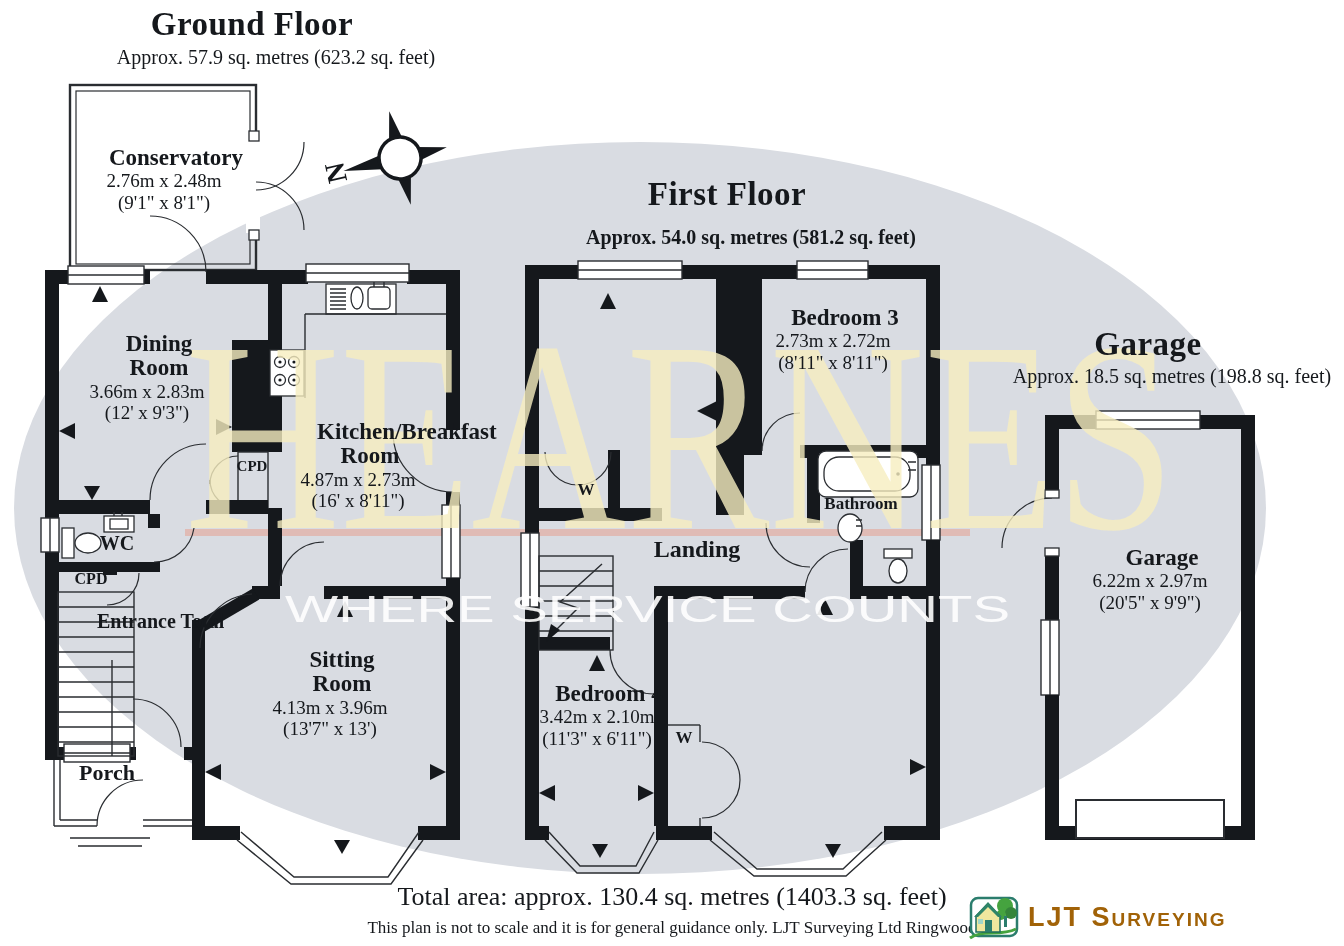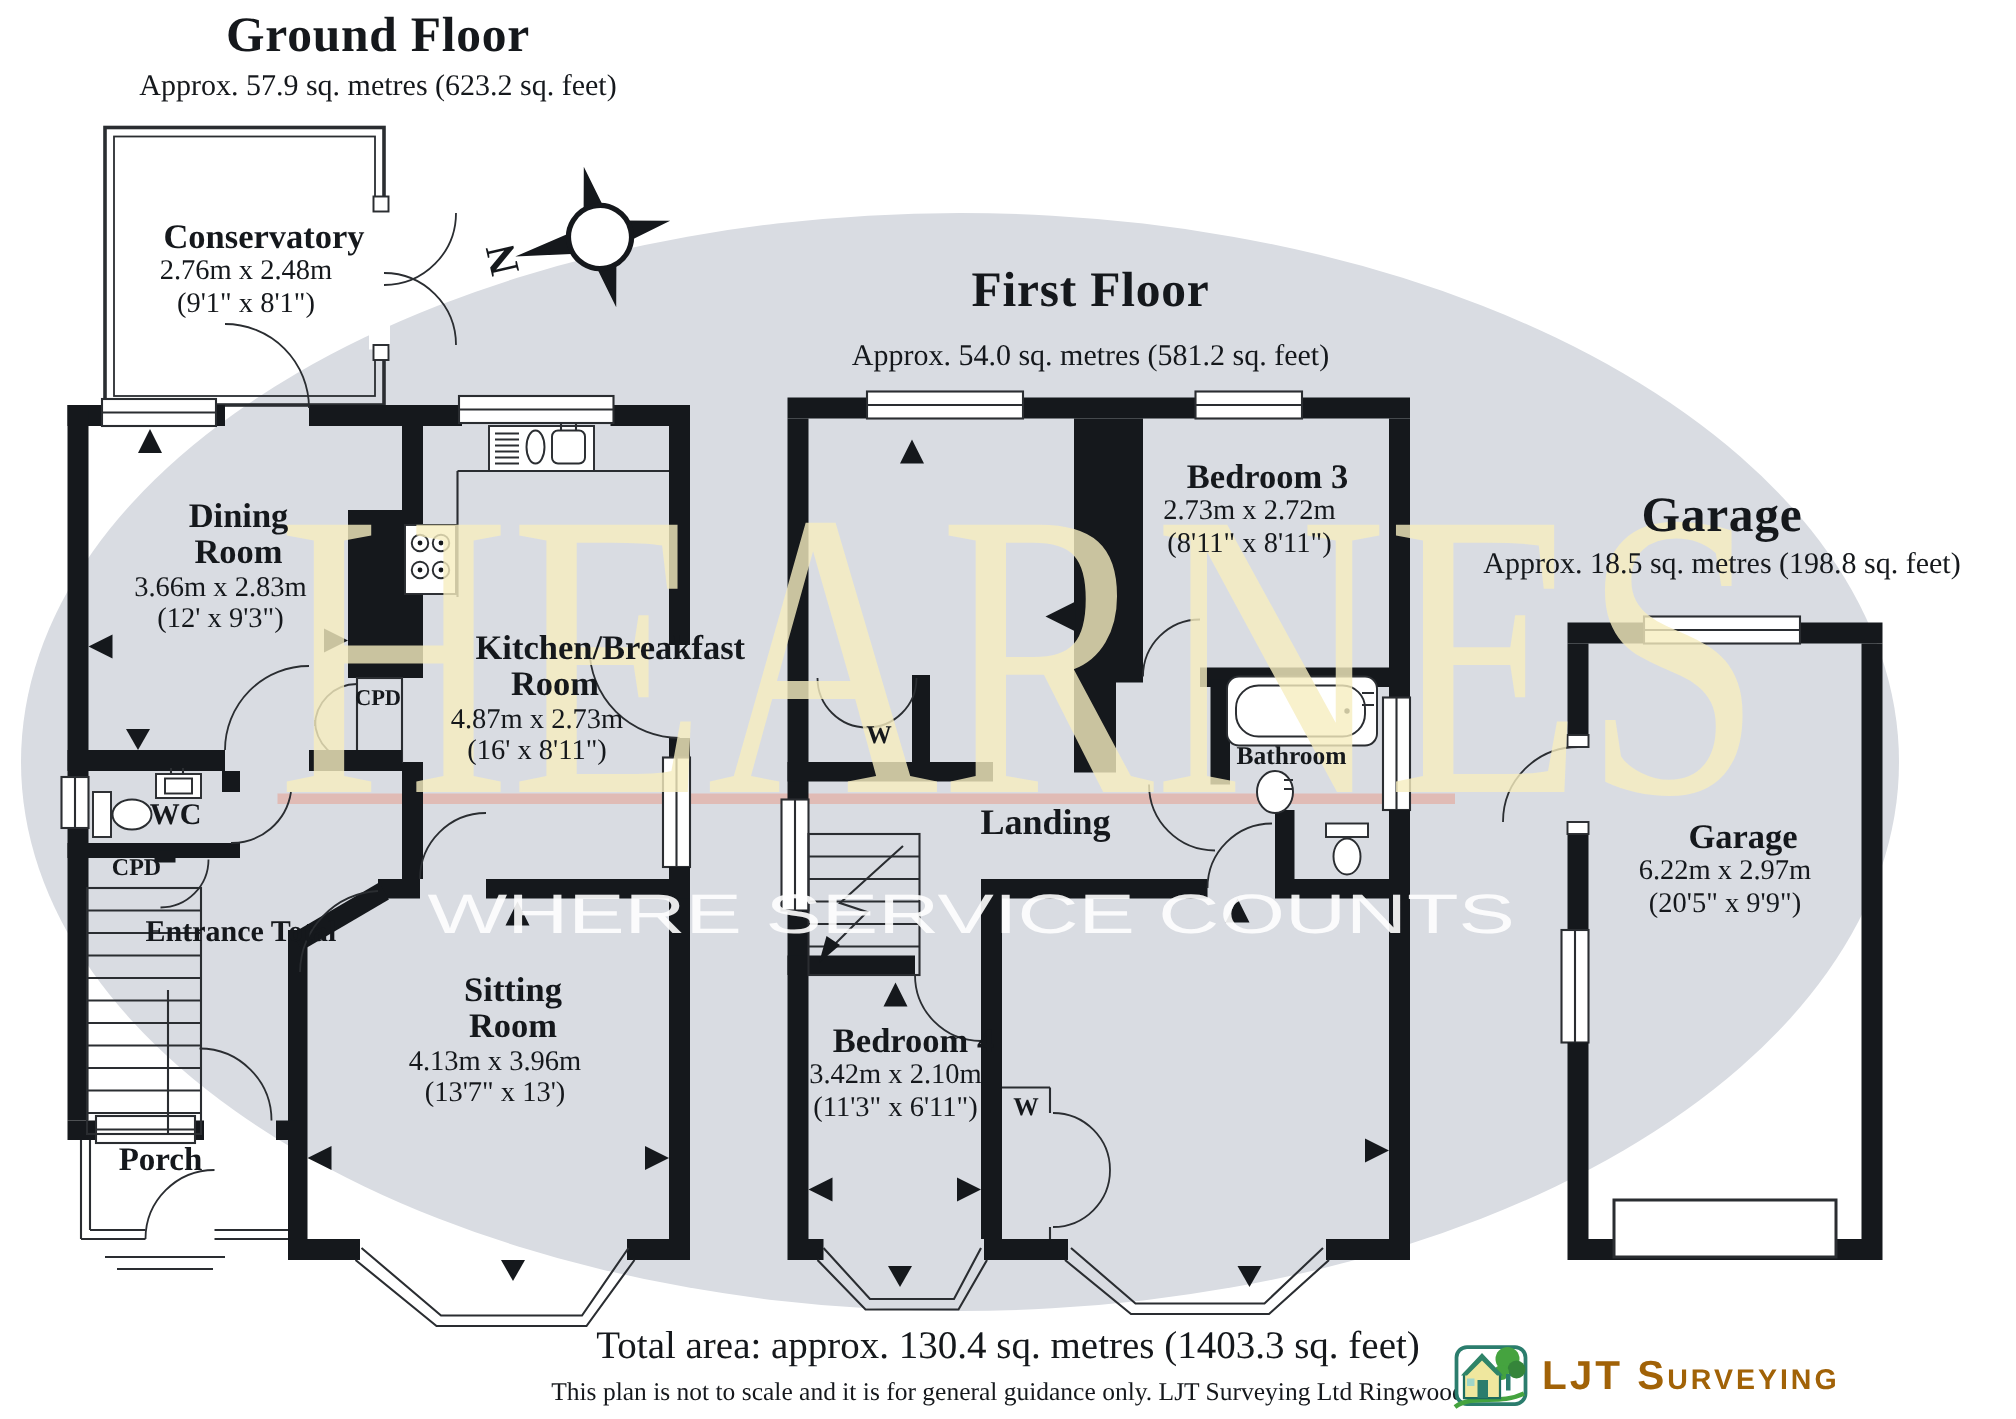--- a/index.html
+++ b/index.html
@@ -2,21 +2,21 @@
 <html><head>
 <meta charset="utf-8">
 <style>
   html,body{margin:0;padding:0;background:#fff;}
   #canvas{position:relative;width:1344px;height:946px;background:#fff;overflow:hidden;
           font-family:"Liberation Serif",serif;color:#15181c;}
   #plan-svg{position:absolute;left:0;top:0;z-index:1;}
   #labels{position:absolute;left:0;top:0;width:100%;height:100%;z-index:2;}
   .lbl{position:absolute;transform:translateX(-50%);text-align:center;}
   .ft{font-size:33px;font-weight:bold;white-space:nowrap;letter-spacing:.5px;}
-  .fa{font-size:20px;white-space:nowrap;}
+  .fa{font-size:20px;white-space:nowrap;margin-left:24px;}
   .rn{font-weight:bold;font-size:23px;line-height:1.06;margin-left:24px;}
   .rd{font-size:19px;line-height:1.12;white-space:nowrap;}
   .sm{font-weight:bold;white-space:nowrap;}
   .total{font-size:26px;white-space:nowrap;}
   .disc{font-size:17px;white-space:nowrap;}
   #logo{position:absolute;left:968px;top:892px;display:flex;align-items:center;gap:6px;}
   #logo .lt{font-family:"Liberation Sans",sans-serif;font-variant:small-caps;
             font-weight:bold;font-size:27px;letter-spacing:2px;color:#a16207;white-space:nowrap;}
   .wall{fill:#15181c;}
   .thin{stroke:#2a2d31;stroke-width:1.4;fill:none;}
@@ -327,21 +327,21 @@
 
   <text x="185" y="528" textLength="990" lengthAdjust="spacingAndGlyphs" font-family="Liberation Serif, serif" font-size="272" fill="#f7eec0" opacity="0.8">HEARNES</text>
   <text x="285" y="622" textLength="725" lengthAdjust="spacingAndGlyphs" font-family="Liberation Sans, sans-serif" font-size="37" fill="#ffffff" opacity="0.9">WHERE SERVICE COUNTS</text>
 </svg>
 
 <div id="labels">
 
   <div class="lbl ft" style="left:252px;top:6px;">Ground Floor</div>
   <div class="lbl fa" style="left:252px;top:46px;">Approx. 57.9 sq. metres (623.2 sq. feet)</div>
   <div class="lbl ft" style="left:727px;top:176px;">First Floor</div>
-  <div class="lbl fa" style="left:727px;top:226px;">Approx. 54.0 sq. metres (581.2 sq. feet)</div>
+  <div class="lbl fa" style="left:727px;top:226px;font-weight:bold;">Approx. 54.0 sq. metres (581.2 sq. feet)</div>
   <div class="lbl ft" style="left:1148px;top:326px;">Garage</div>
   <div class="lbl fa" style="left:1148px;top:365px;">Approx. 18.5 sq. metres (198.8 sq. feet)</div>
 
   <div class="lbl" style="left:164px;top:146px;width:170px;">
     <div class="rn">Conservatory</div>
     <div class="rd">2.76m x 2.48m</div>
     <div class="rd">(9'1" x 8'1")</div>
   </div>
   <div class="lbl" style="left:147px;top:332px;width:150px;">
     <div class="rn">Dining Room</div>

